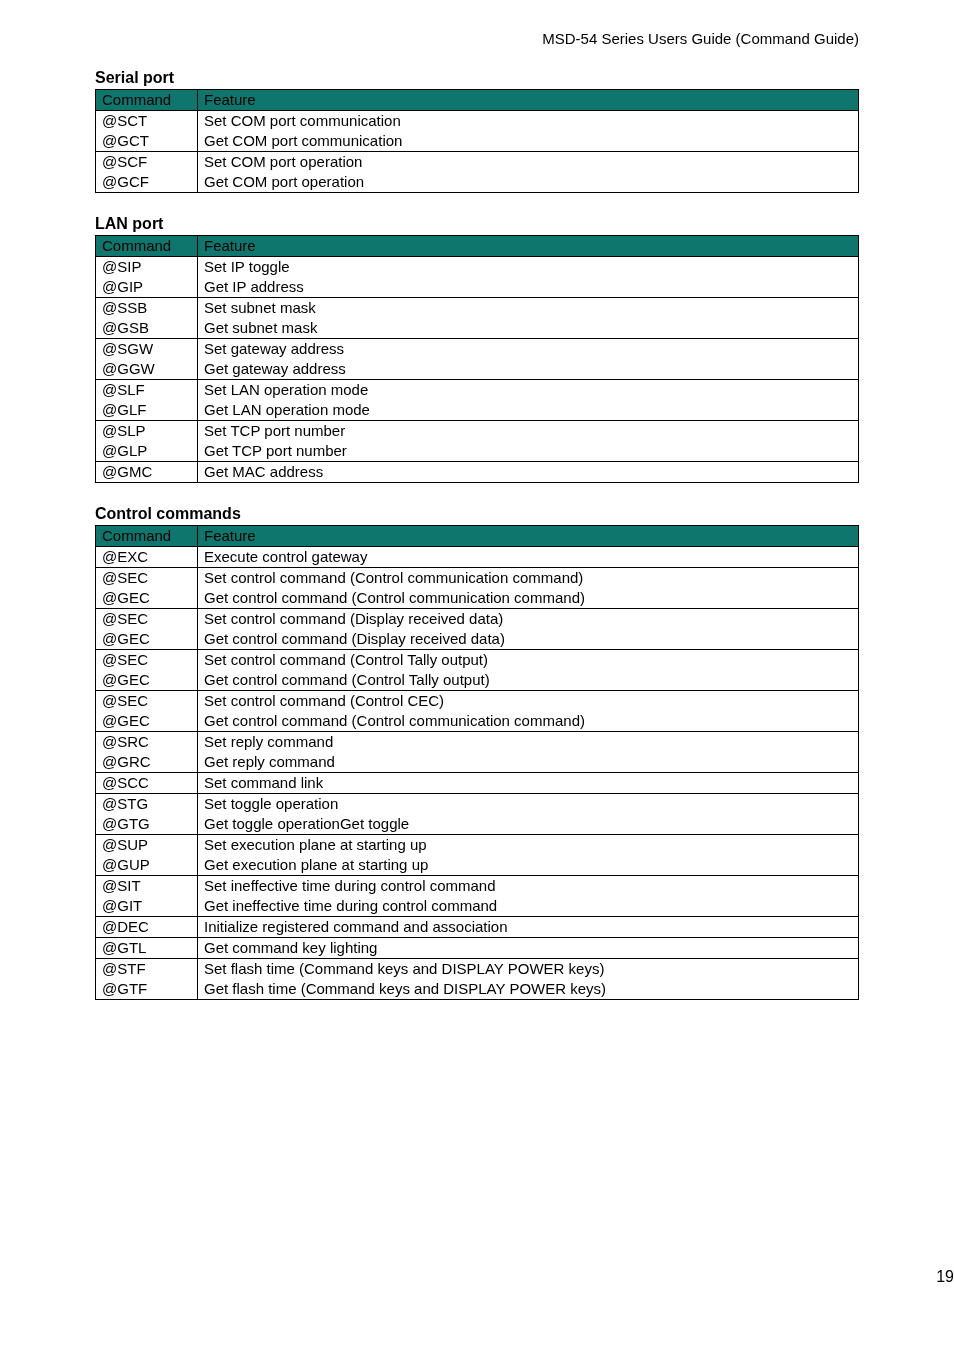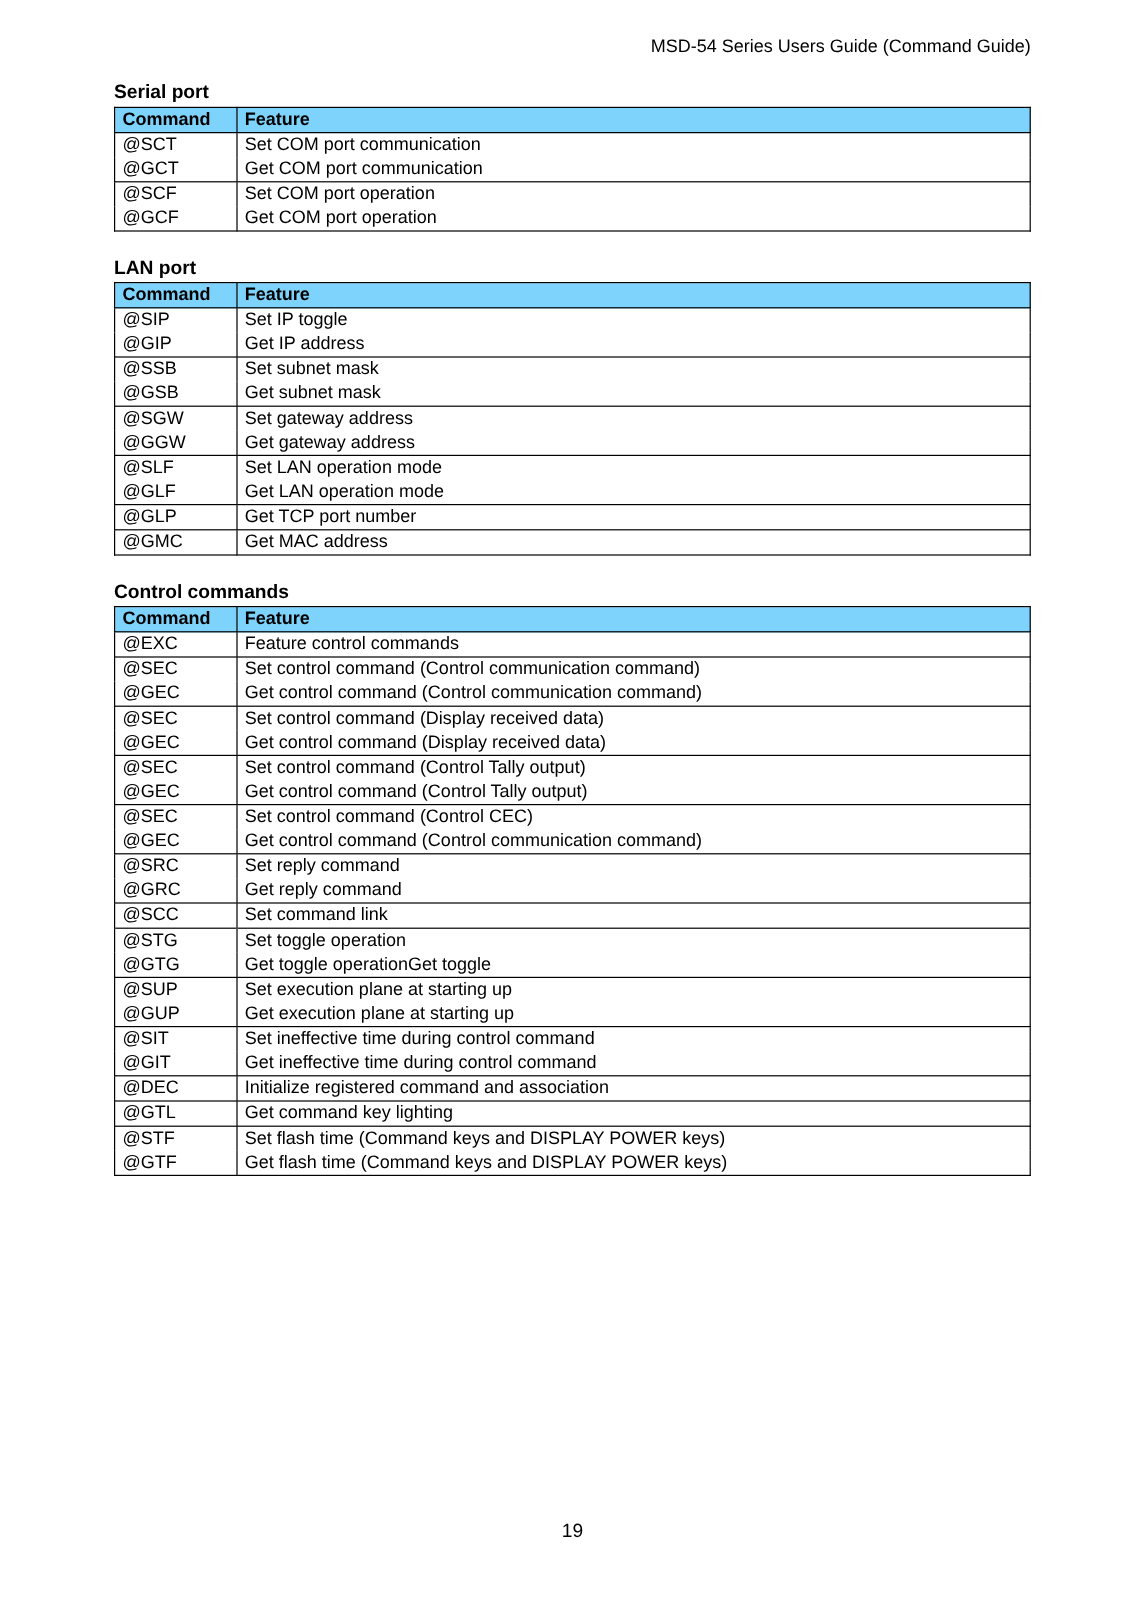--- a/index.html
+++ b/index.html
@@ -39,38 +39,38 @@
     margin-bottom: 14px;
   }
   th, td {
     border: 1px solid #000;
     padding: 1px 6px 1px 6px;
     text-align: left;
     vertical-align: top;
     line-height: 1.2;
   }
   th {
-    font-weight: bold;
-    background: #7dd3fc;
+    font-weight: normal;
+    background: #0f766e;
   }
   .col-cmd {
     width: 102px;
   }
   .no-bottom td {
     border-bottom: none;
   }
   .no-top td {
     border-top: none;
   }
   .page-number {
     position: absolute;
     bottom: 36px;
     left: 0;
     right: 0;
-    text-align: center;
+    text-align: right;
     font-size: 16px;
   }
 </style>
 </head>
 <body>
 
 <div class="page">
   <div class="doc-title">MSD-54 Series Users Guide (Command Guide)</div>
 
   <div class="section-heading">Serial port</div>
@@ -142,20 +142,24 @@
           <td>@GGW</td>
           <td>Get gateway address</td>
         </tr>
         <tr class="no-bottom">
           <td>@SLF</td>
           <td>Set LAN operation mode</td>
         </tr>
         <tr class="no-top">
           <td>@GLF</td>
           <td>Get LAN operation mode</td>
+        </tr>
+        <tr class="no-bottom">
+          <td>@SLP</td>
+          <td>Set TCP port number</td>
         </tr>
         <tr class="no-top">
           <td>@GLP</td>
           <td>Get TCP port number</td>
         </tr>
         <tr>
           <td>@GMC</td>
           <td>Get MAC address</td>
         </tr>
       </tbody>
@@ -169,21 +173,21 @@
       </colgroup>
     <thead>
       <tr>
         <th>Command</th>
         <th>Feature</th>
       </tr>
     </thead>
     <tbody>
         <tr>
           <td>@EXC</td>
-          <td>Feature control commands</td>
+          <td>Execute control gateway</td>
         </tr>
         <tr class="no-bottom">
           <td>@SEC</td>
           <td>Set control command (Control communication command)</td>
         </tr>
         <tr class="no-top">
           <td>@GEC</td>
           <td>Get control command (Control communication command)</td>
         </tr>
         <tr class="no-bottom">

